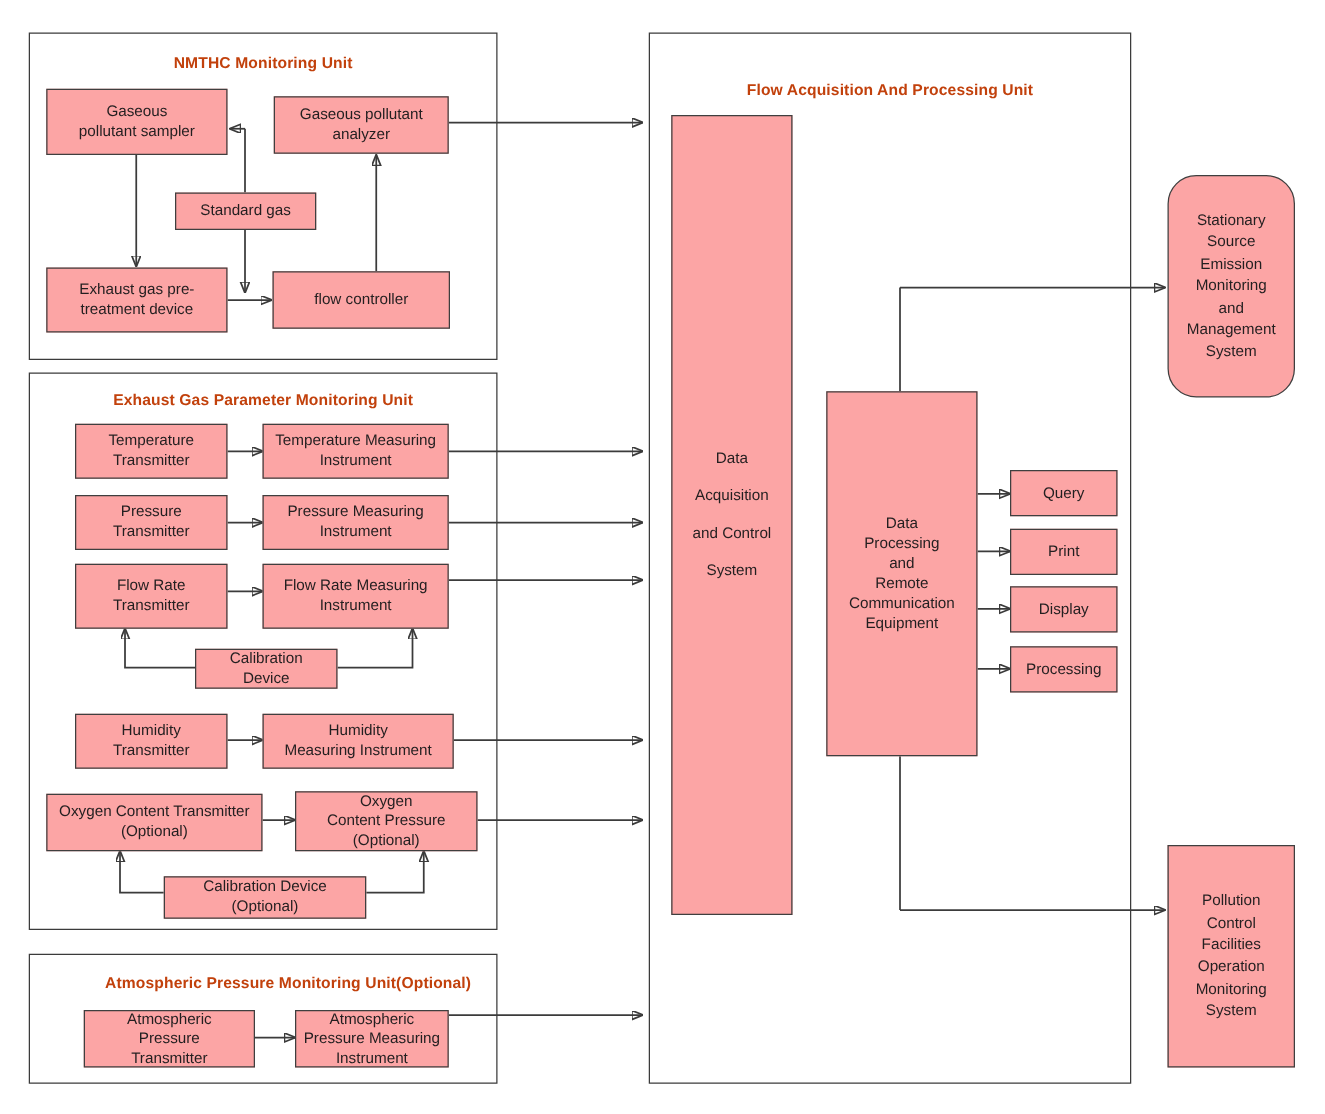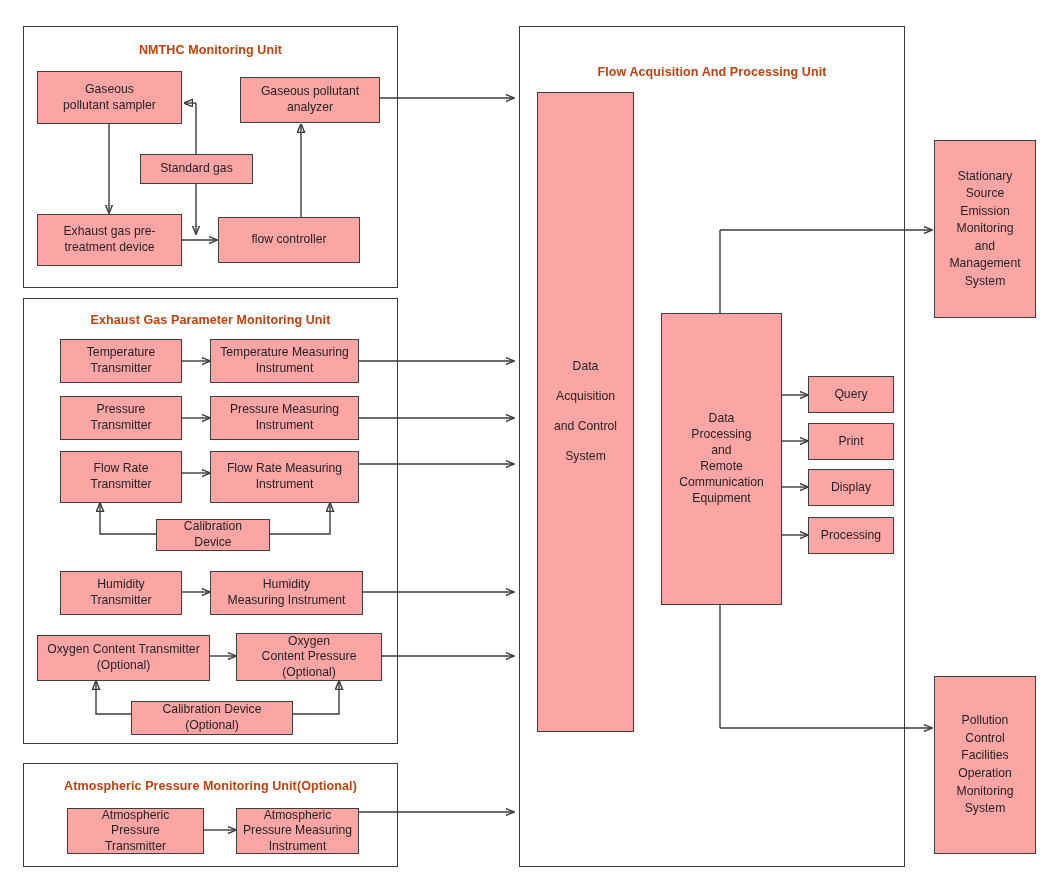--- a/index.html
+++ b/index.html
@@ -135,21 +135,21 @@
     <polyline points="720,230 932,230" marker-end="url(#ah)"></polyline>
 
     <polyline points="720,728 932,728" marker-end="url(#ah)"></polyline>
   </svg>
 
   <div class="panel" style="left:23px; top:26px; width:375px; height:262px;">
     <div class="panel-title" style="top:16px;">NMTHC Monitoring Unit</div>
   </div>
   <div class="box" style="left:37px; top:71px; width:145px; height:53px;">Gaseous
 pollutant sampler</div>
-  <div class="box" style="left:219px; top:77px; width:140px; height:46px;margin-left:21px;">Gaseous pollutant
+  <div class="box" style="left:219px; top:77px; width:140px; height:46px;">Gaseous pollutant
 analyzer</div>
   <div class="box" style="left:140px; top:154px; width:113px; height:30px;">Standard gas</div>
   <div class="box" style="left:37px; top:214px; width:145px; height:52px;">Exhaust gas pre-
 treatment device</div>
   <div class="box" style="left:218px; top:217px; width:142px; height:46px;">flow controller</div>
 
   <div class="panel" style="left:23px; top:298px; width:375px; height:446px;">
     <div class="panel-title" style="top:14px;">Exhaust Gas Parameter Monitoring Unit</div>
   </div>
   <div class="box" style="left:60px; top:339px; width:122px; height:44px;">Temperature
@@ -171,21 +171,21 @@
   <div class="box" style="left:210px; top:571px; width:153px; height:44px;">Humidity
 Measuring Instrument</div>
   <div class="box" style="left:37px; top:635px; width:173px; height:46px;">Oxygen Content Transmitter
 (Optional)</div>
   <div class="box" style="left:236px; top:633px; width:146px; height:48px;">Oxygen
 Content Pressure
 (Optional)</div>
   <div class="box" style="left:131px; top:701px; width:162px; height:34px;">Calibration Device
 (Optional)</div>
 
-  <div class="panel" style="left:23px; top:763px; width:375px; height:104px;">
+  <div class="panel" style="left:23px; top:763px; width:375px; height:104px;padding-left:20px;">
     <div class="panel-title" style="top:15px;">Atmospheric Pressure Monitoring Unit(Optional)</div>
   </div>
   <div class="box" style="left:67px; top:808px; width:137px; height:46px;">Atmospheric
 Pressure
 Transmitter</div>
   <div class="box" style="left:236px; top:808px; width:123px; height:46px;">Atmospheric
 Pressure Measuring
 Instrument</div>
 
   <div class="panel" style="left:519px; top:26px; width:386px; height:841px;">
@@ -204,21 +204,21 @@
 and
 Remote
 Communication
 Equipment</div>
 
   <div class="box" style="left:808px; top:376px; width:86px; height:37px;">Query</div>
   <div class="box" style="left:808px; top:423px; width:86px; height:37px;">Print</div>
   <div class="box" style="left:808px; top:469px; width:86px; height:37px;">Display</div>
   <div class="box" style="left:808px; top:517px; width:86px; height:37px;">Processing</div>
 
-  <div class="box" style="left:934px; top:140px; width:102px; height:178px; line-height:1.44;">Stationary
+  <div class="box" style="left:934px; top:140px; width:102px; height:178px; line-height:1.44;border-radius:23px;">Stationary
 Source
 Emission
 Monitoring
 and
 Management
 System</div>
   <div class="box" style="left:934px; top:676px; width:102px; height:178px; line-height:1.44;">Pollution
 Control
 Facilities
 Operation

